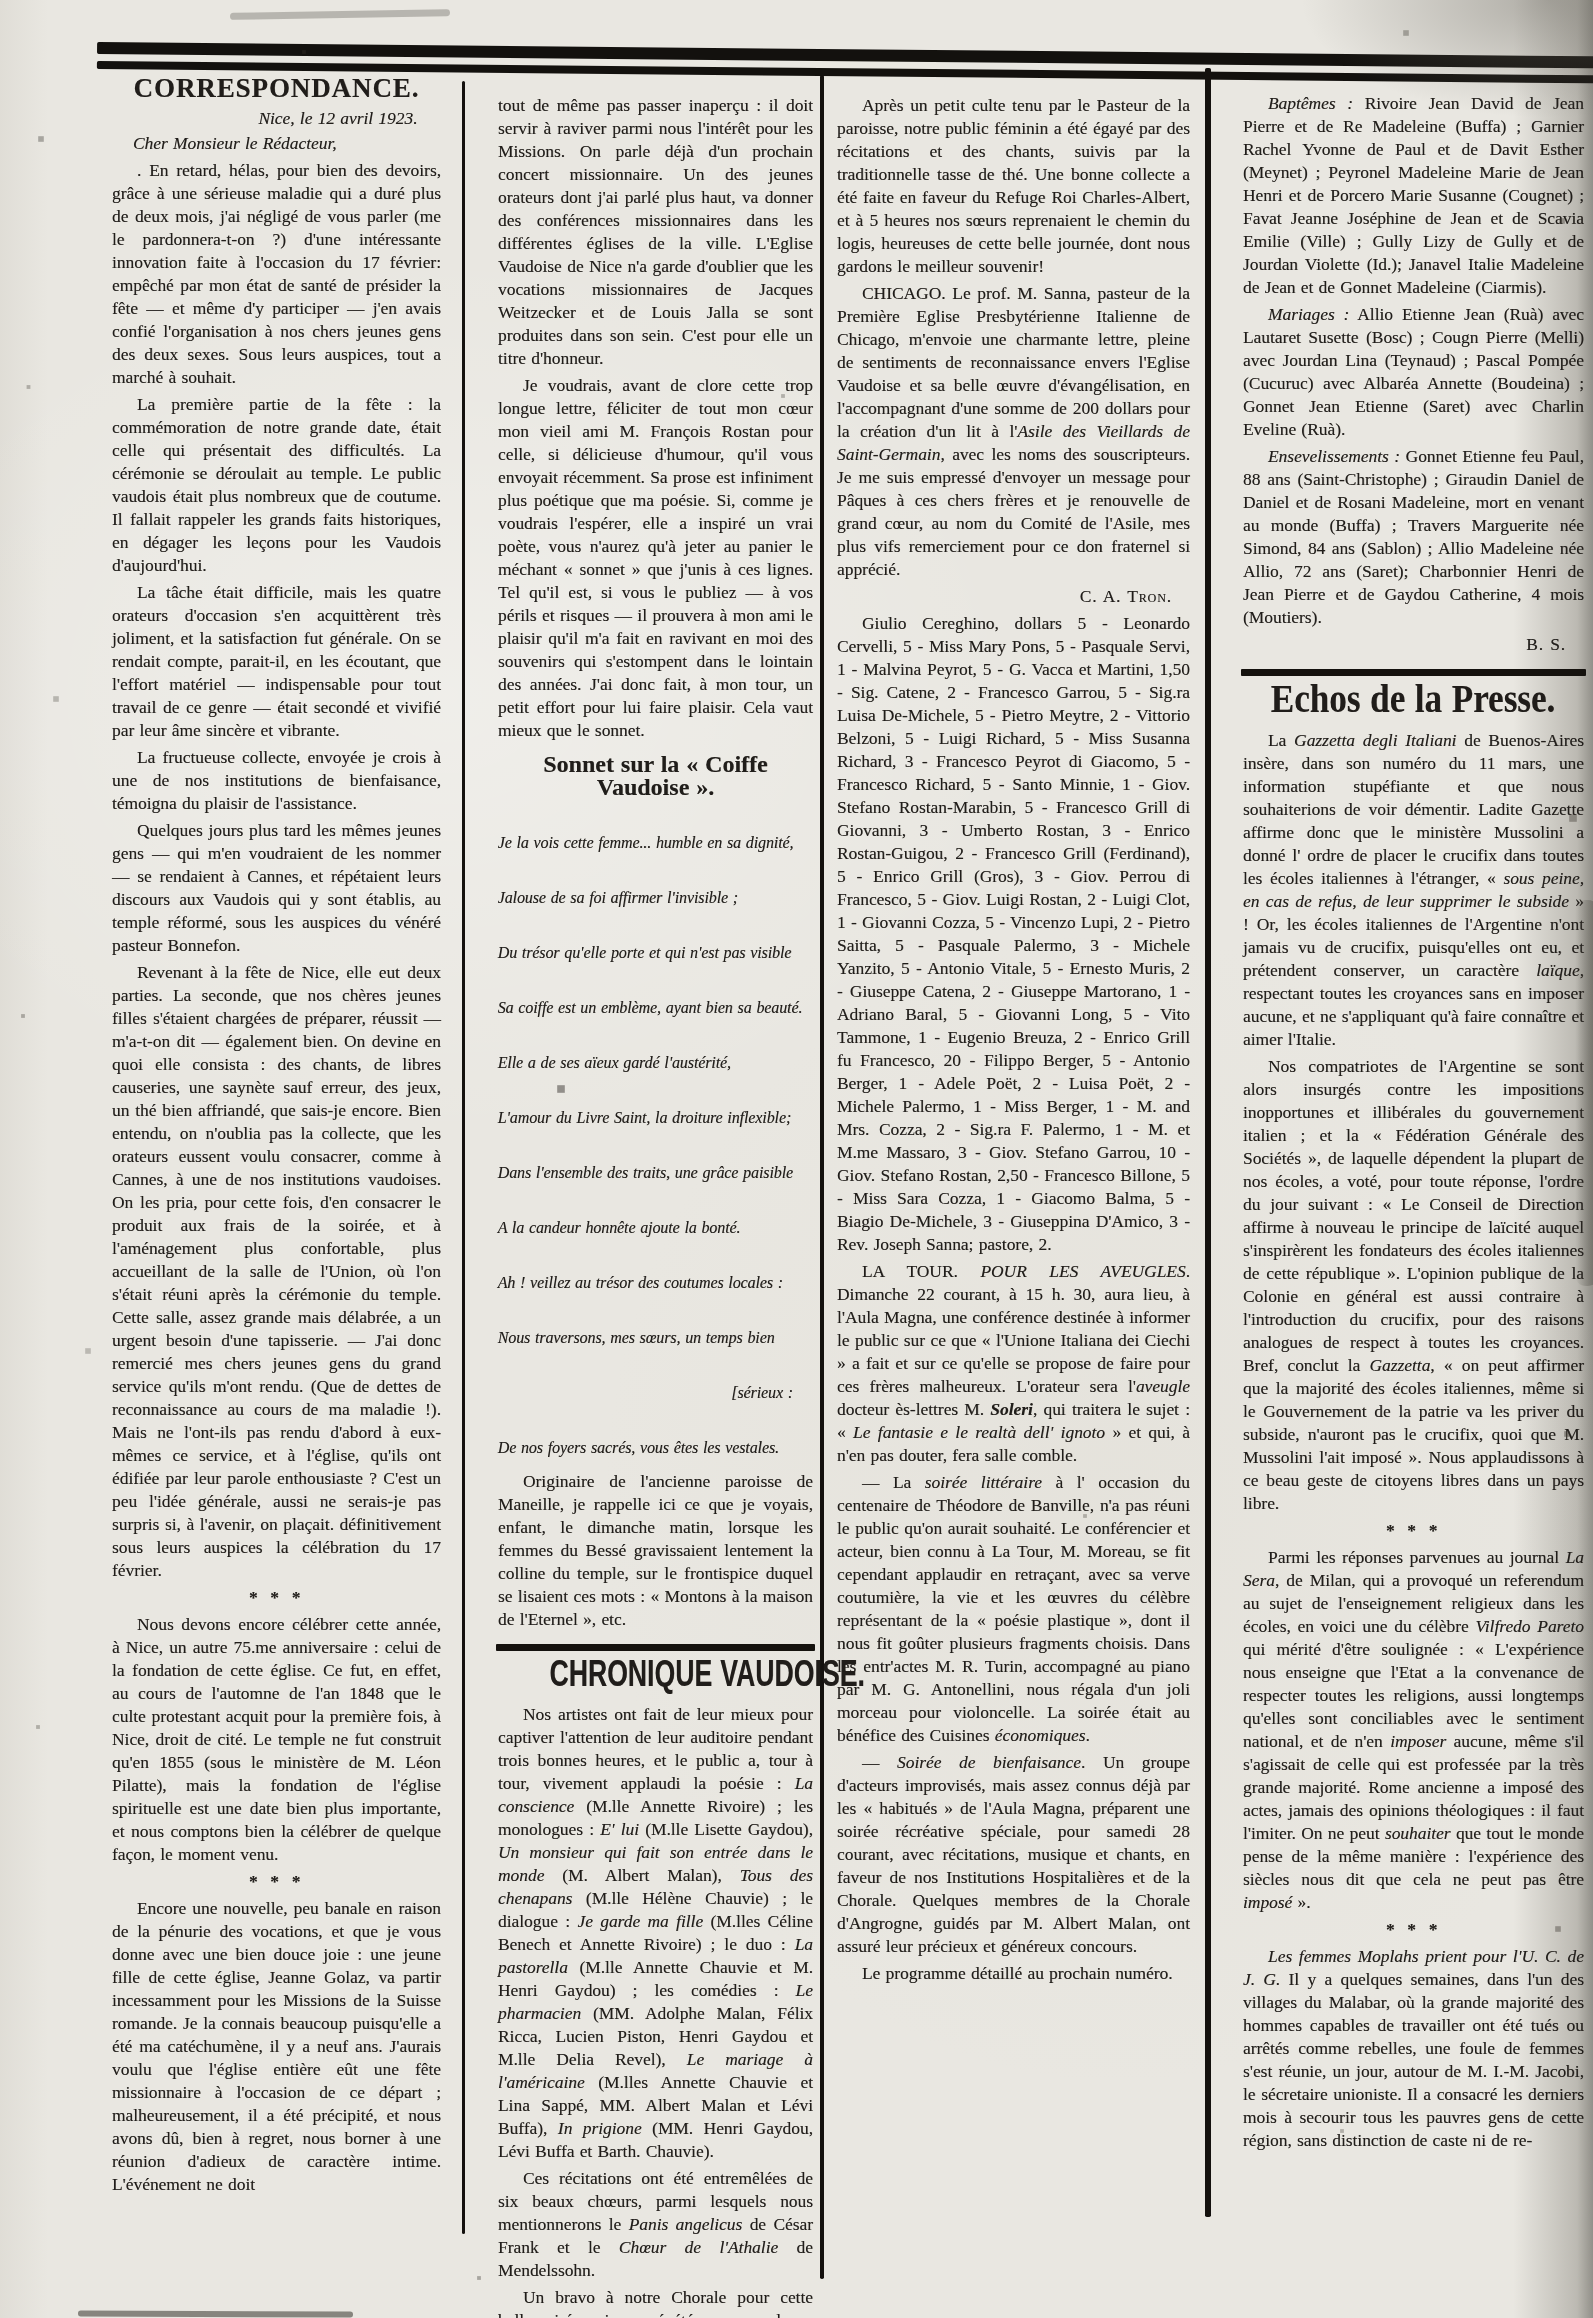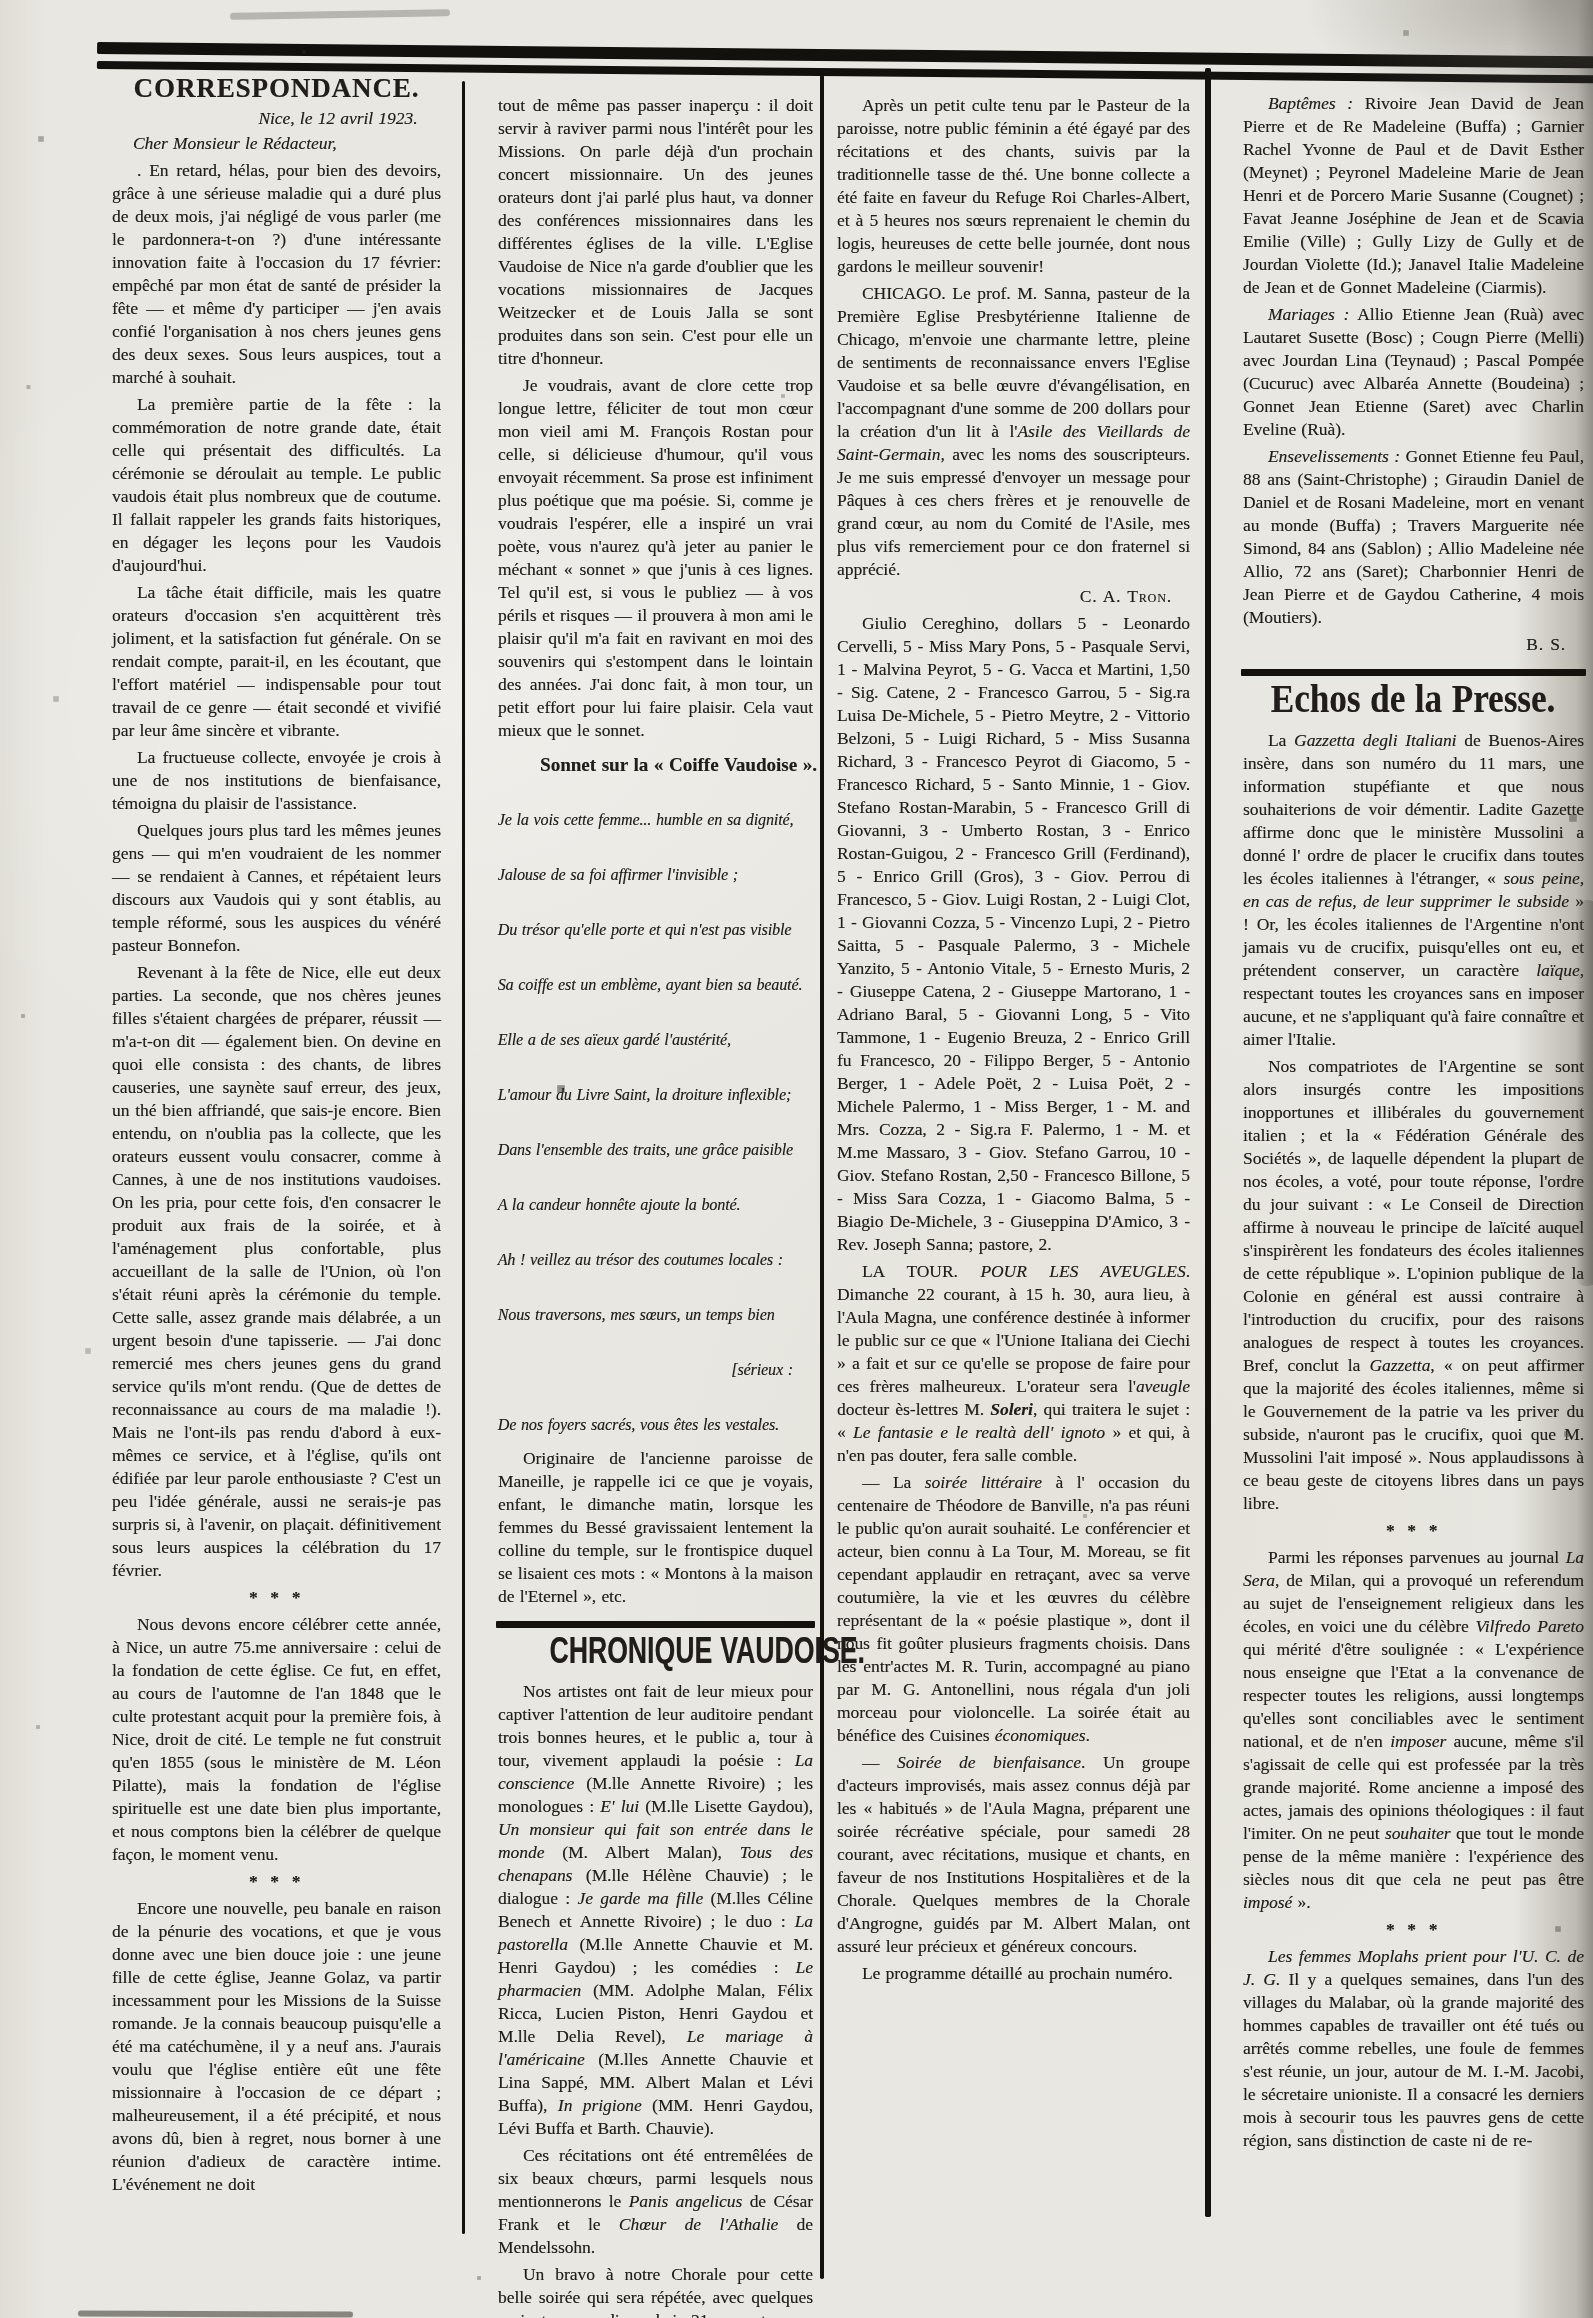--- a/index.html
+++ b/index.html
@@ -29,21 +29,21 @@
   #column-4{left:1239px;top:88px;width:349px;}
   .para{margin:4px;text-indent:25px;}
   .para.noindent{text-indent:0;}
   .i{font-style:italic;}
   .bi{font-weight:bold;font-style:italic;}
   .h1{text-align:center;font-weight:bold;font-size:27px;letter-spacing:0.9px;margin:0 0 7.3px;text-indent:0;}
   .dateline{text-align:right;font-style:italic;padding-right:27.5px;margin:0 0 1.8px;}
   .salutation{font-style:italic;text-indent:25px;margin:0 0 0;}
   .stars{text-align:center;font-weight:bold;font-size:17.4px;letter-spacing:3.7px;margin:2.8px 0;text-indent:0;}
   .sig{text-align:right;padding-right:22px;font-variant:small-caps;letter-spacing:0.9px;}
-  .subhead{text-align:right;font-weight:bold;font-size:19px;margin:11px 0 18px;text-indent:0;}
+  .subhead{text-align:center;font-weight:bold;font-size:24px;margin:11px 0 18px;text-indent:0;}
   .verse{font-style:italic;padding-left:3.7px;font-size:16px;letter-spacing:-0.1px;}
   .verse .stanza{margin:0 0 11px;}
   .vline{line-height:22px;white-space:nowrap;margin-top:33px;}
   .vline.right{text-align:right;white-space:normal;padding-right:24px;}
   .rule-h{height:7.3px;background:#15120e;margin:13px 1.8px 11px;border-radius:0.9px;}
   .bighead{text-align:center;margin:0 0 11px;text-indent:0;}
   .bighead .scale{display:inline-block;white-space:nowrap;}
   .bighead.sans .scale{font-family:"Liberation Sans","DejaVu Sans",sans-serif;font-weight:bold;font-size:36px;transform:scaleX(.74);letter-spacing:0;}
   .bighead.serif .scale{font-family:"Liberation Serif","DejaVu Serif",serif;font-weight:bold;font-size:39px;transform:scaleX(.90);}
   .toprule{position:absolute;left:97px;top:42px;width:1515px;transform:rotate(0.55deg);transform-origin:0 50%;}

